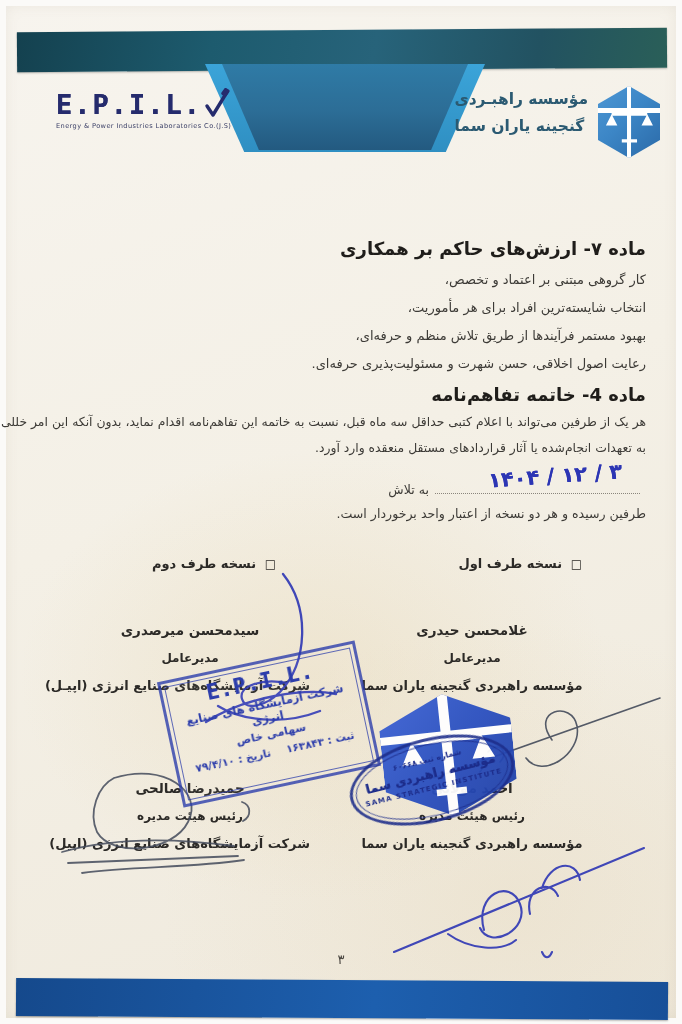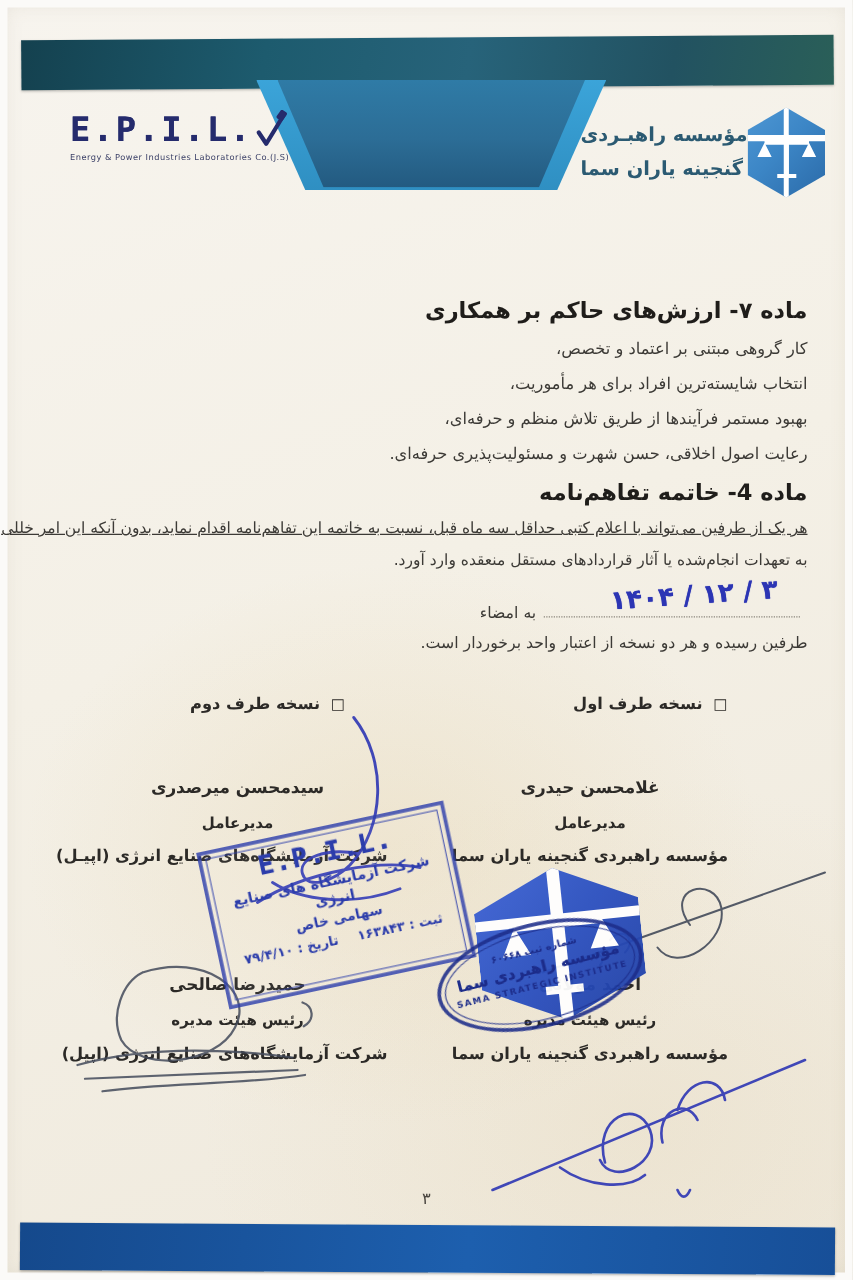--- a/index.html
+++ b/index.html
@@ -36,21 +36,21 @@
     background:linear-gradient(180deg, #2f7ba6 0%, var(--ribbon-dark) 55%, #235a80 100%);}
 
   
   .epil-logo{left:56px; top:88px; width:190px; color:var(--logo-navy);}
   .epil-word{font-family:"DejaVu Sans Mono", monospace; font-weight:bold; font-size:27px;
     letter-spacing:2px; line-height:1; text-shadow:0 0 .5px var(--logo-navy);}
   .epil-row{display:flex; align-items:flex-end; gap:2px;}
   .epil-sub{font-size:6.6px; letter-spacing:.4px; margin-top:4px; color:#3a3f66; white-space:nowrap;}
 
   
-  .sama-logo{right:22px; top:86px; display:flex; align-items:center; }
+  .sama-logo{right:22px; top:86px; display:flex; align-items:flex-start; gap:10px;}
   .sama-text{direction:rtl; text-align:left; color:var(--sama-text); font-weight:bold;
     font-size:15.5px; line-height:1.75; letter-spacing:.3px;}
   .hex{position:relative; width:62px; height:72px;
     clip-path:polygon(50% 0%, 100% 25%, 100% 75%, 50% 100%, 0% 75%, 0% 25%);
     background:linear-gradient(135deg, #4e97d4 0%, var(--sama-blue) 45%, #2b6aa8 100%);}
   .hex .vline{position:absolute; left:46%; top:0; width:8%; height:100%; background:#fff;}
   .hex .hline{position:absolute; left:0; top:30%; width:100%; height:7%; background:#fff;}
   .hex svg{position:absolute; left:9%; top:22%; width:82%; height:62%;}
 
   
@@ -141,28 +141,28 @@
     </div>
   </div>
 
   <div class="abs fa h-art" style="top:238px;">ماده ۷- ارزش‌های حاکم بر همکاری</div>
   <div class="abs fa t-line" style="top:272px;">کار گروهی مبتنی بر اعتماد و تخصص،</div>
   <div class="abs fa t-line" style="top:300px;">انتخاب شایسته‌ترین افراد برای هر مأموریت،</div>
   <div class="abs fa t-line" style="top:356px;">رعایت اصول اخلاقی، حسن شهرت و مسئولیت‌پذیری حرفه‌ای.</div>
   <div class="abs fa t-line" style="top:328px;">بهبود مستمر فرآیندها از طریق تلاش منظم و حرفه‌ای،</div>
 
   <div class="abs fa h-art" style="top:384px;">ماده 4- خاتمه تفاهم‌نامه</div>
-  <div class="abs fa t-wide" style="top:414px;text-decoration:underline;">هر یک از طرفین می‌تواند با اعلام کتبی حداقل سه ماه قبل، نسبت به خاتمه این تفاهم‌نامه اقدام نماید، بدون آنکه این امر خللی</div>
+  <div class="abs fa t-wide" style="top:414px;">هر یک از طرفین می‌تواند با اعلام کتبی حداقل سه ماه قبل، نسبت به خاتمه این تفاهم‌نامه اقدام نماید، بدون آنکه این امر خللی</div>
   <div class="abs fa t-wide" style="top:440px;">به تعهدات انجام‌شده یا آثار قراردادهای مستقل منعقده وارد آورد.</div>
 
   <div class="abs closing1" style="top:478px;">
     <span class="dateslot">
       <span class="hand-date">۳ / ۱۲ / ۱۴۰۴</span>
     </span>
-    <span>به امضاء</span>
+    <span>به تلاش</span>
   </div>
   <div class="abs fa t-wide" style="top:506px; font-size:12.6px;">طرفین رسیده و هر دو نسخه از اعتبار واحد برخوردار است.</div>
 
   <div class="abs fa copy-label" style="right:100px; top:556px;">
     <span class="box">□</span>
     <span>نسخه طرف اول</span>
   </div>
   <div class="abs fa copy-label" style="left:152px; top:556px;text-align:right;">
     <span class="box">□</span>
     <span>نسخه طرف دوم</span>

